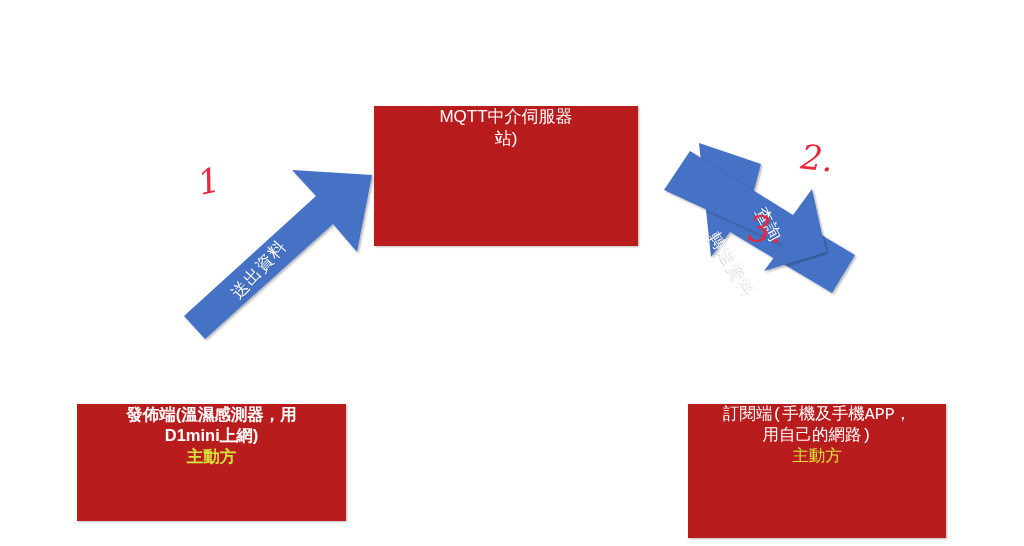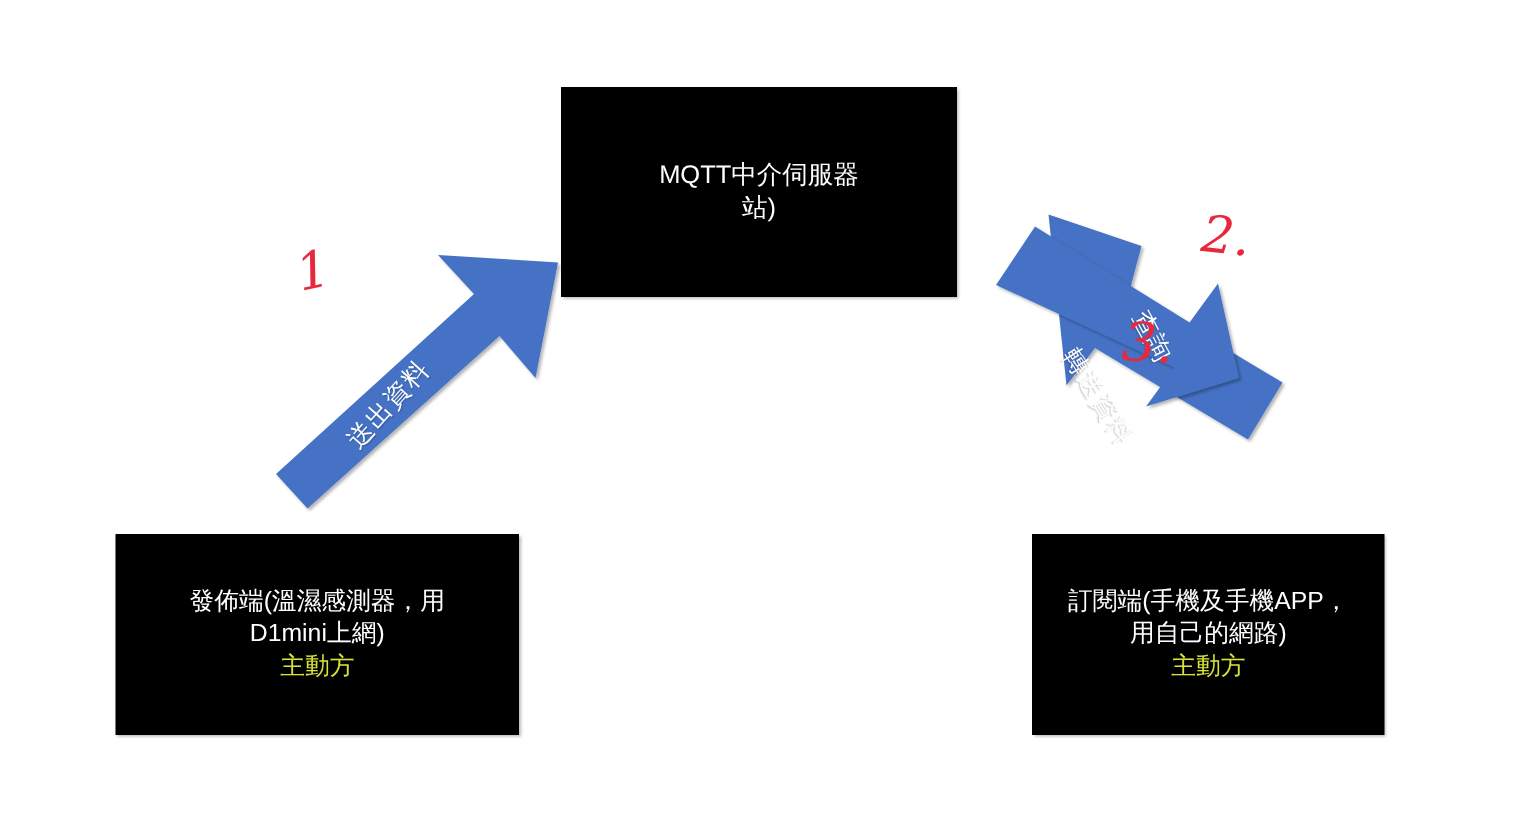--- a/index.html
+++ b/index.html
@@ -13,55 +13,57 @@
     height: 546px;
     background: #ffffff;
     overflow: hidden;
     font-family: "Liberation Sans", "DejaVu Sans", sans-serif;
   }
 
   
   .node {
     position: absolute;
     box-sizing: border-box;
-    background: #000000;
+    background: #b91c1c;
     display: flex;
     flex-direction: column;
     align-items: center;
-    justify-content: center;
     text-align: center;
     color: #ffffff;
     line-height: 1.28;
     box-shadow: 1px 1px 2px rgba(0,0,0,0.28);
+    margin-top: 48px;
   }
   .node .line {
     display: block;
     white-space: nowrap;
   }
 
   #node-broker {
     left: 374px;
     top: 58px;
     width: 264px;
     height: 140px;
     font-size: 17px;
   }
   #node-publisher {
     left: 77px;
     top: 356px;
     width: 269px;
-    height: 134px;
+    height: 117px;
     font-size: 16.5px;
+    font-weight: bold;
   }
   #node-subscriber {
     left: 688px;
     top: 356px;
-    width: 235px;
+    width: 258px;
     height: 134px;
     font-size: 16.5px;
+    font-family: Liberation Mono, monospace;
   }
   .node .accent {
     color: #d7e23a;
     display: block;
     white-space: nowrap;
   }
 
   
   #arrow-layer {
     position: absolute;

